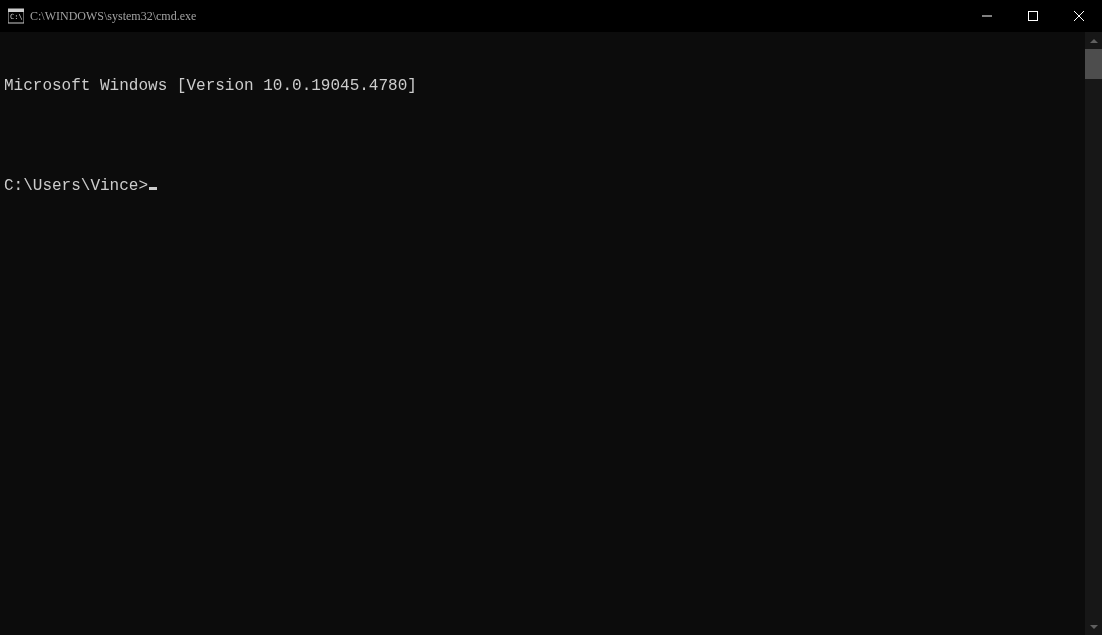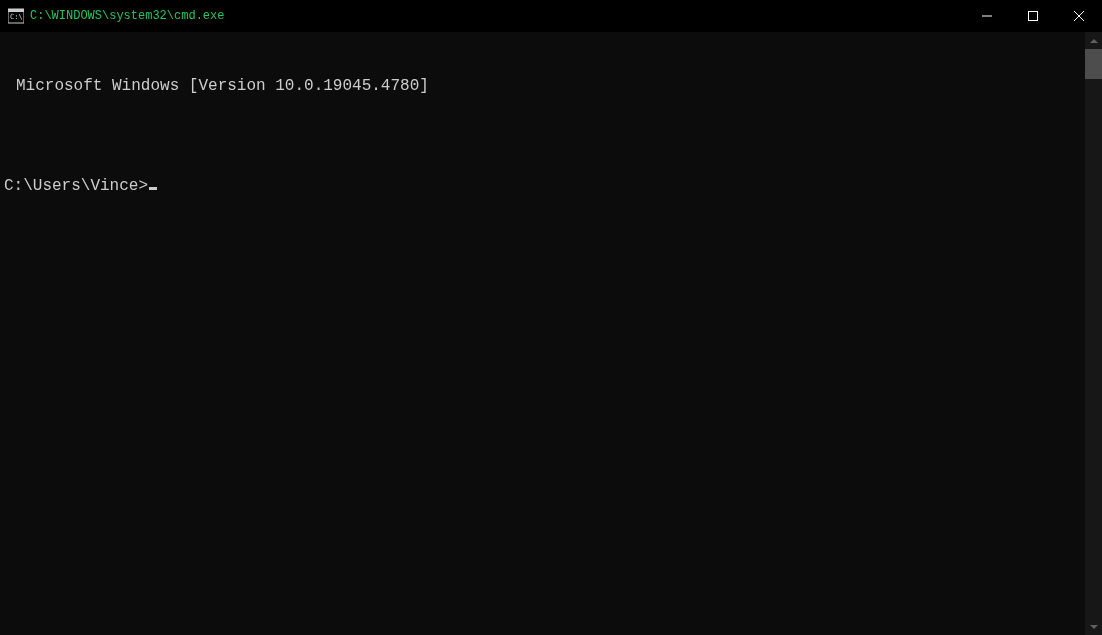--- a/index.html
+++ b/index.html
@@ -39,23 +39,23 @@
       height: 16px;
       display: flex;
       align-items: center;
       justify-content: center;
     }
     .titlebar-icon svg {
       width: 16px;
       height: 16px;
     }
     .titlebar-text {
-      font-family: Liberation Mono, monospace;
+      font-family: Liberation Serif, serif;
       font-size: 12px;
-      color: #22c55e;
+      color: #a3a3a3;
     }
     .titlebar-controls {
       display: flex;
       height: 100%;
     }
     .titlebar-btn {
       width: 46px;
       height: 100%;
       display: flex;
       align-items: center;
@@ -77,21 +77,20 @@
       flex: 1;
       padding: 4px 0 0 4px;
       color: #cccccc;
       font-size: 16px;
       line-height: 20px;
       white-space: pre;
       font-family: Consolas, 'Courier New', monospace;
     }
     .terminal-line {
       display: block;
-      margin-left: 12px;
     }
     .prompt-line {
       display: flex;
       align-items: center;
     }
     .cursor {
       display: inline-block;
       width: 8px;
       height: 3px;
       background: #cccccc;

